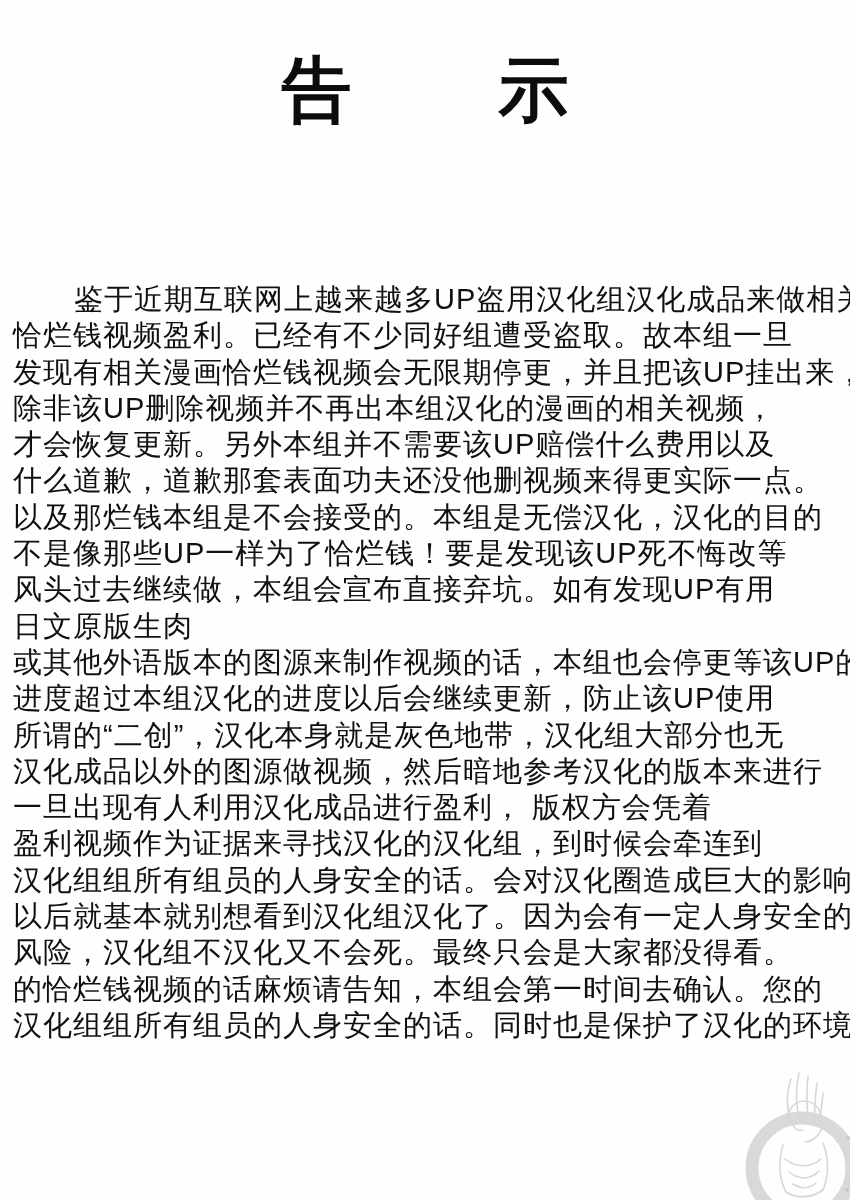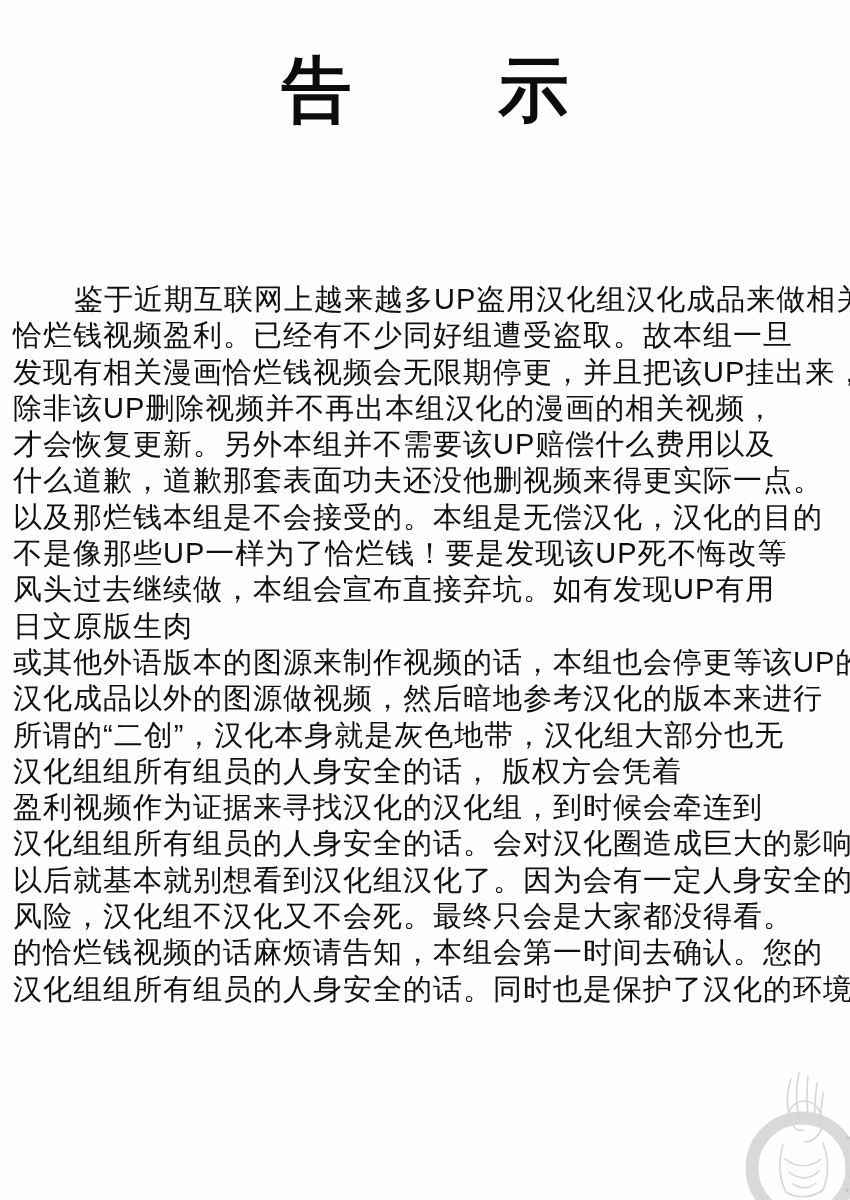--- a/index.html
+++ b/index.html
@@ -75,23 +75,24 @@
       <div class="line">恰烂钱视频盈利。已经有不少同好组遭受盗取。故本组一旦</div>
       <div class="line">发现有相关漫画恰烂钱视频会无限期停更，并且把该UP挂出来，</div>
       <div class="line">除非该UP删除视频并不再出本组汉化的漫画的相关视频，</div>
       <div class="line">才会恢复更新。另外本组并不需要该UP赔偿什么费用以及</div>
       <div class="line">什么道歉，道歉那套表面功夫还没他删视频来得更实际一点。</div>
       <div class="line">以及那烂钱本组是不会接受的。本组是无偿汉化，汉化的目的</div>
       <div class="line">不是像那些UP一样为了恰烂钱！要是发现该UP死不悔改等</div>
       <div class="line">风头过去继续做，本组会宣布直接弃坑。如有发现UP有用</div>
       <div class="line">日文原版生肉</div>
       <div class="line">或其他外语版本的图源来制作视频的话，本组也会停更等该UP的</div>
+      <div class="line">进度超过本组汉化的进度以后会继续更新，防止该UP使用</div>
+      <div class="line">所谓的“二创”，汉化本身就是灰色地带，汉化组大部分也无</div>
       <div class="line">汉化成品以外的图源做视频，然后暗地参考汉化的版本来进行</div>
-      <div class="line">所谓的“二创”，汉化本身就是灰色地带，汉化组大部分也无</div>
-      <div class="line">汉化组组所有组员的人身安全的话， 版权方会凭着</div>
+      <div class="line">一旦出现有人利用汉化成品进行盈利， 版权方会凭着</div>
       <div class="line">盈利视频作为证据来寻找汉化的汉化组，到时候会牵连到</div>
       <div class="line">汉化组组所有组员的人身安全的话。会对汉化圈造成巨大的影响，</div>
       <div class="line">以后就基本就别想看到汉化组汉化了。因为会有一定人身安全的</div>
       <div class="line">风险，汉化组不汉化又不会死。最终只会是大家都没得看。</div>
       <div class="line">的恰烂钱视频的话麻烦请告知，本组会第一时间去确认。您的</div>
       <div class="line">汉化组组所有组员的人身安全的话。同时也是保护了汉化的环境</div>
     </div>
 
   <svg class="watermark" viewBox="0 0 135 155" xmlns="http://www.w3.org/2000/svg" aria-hidden="true">
 

